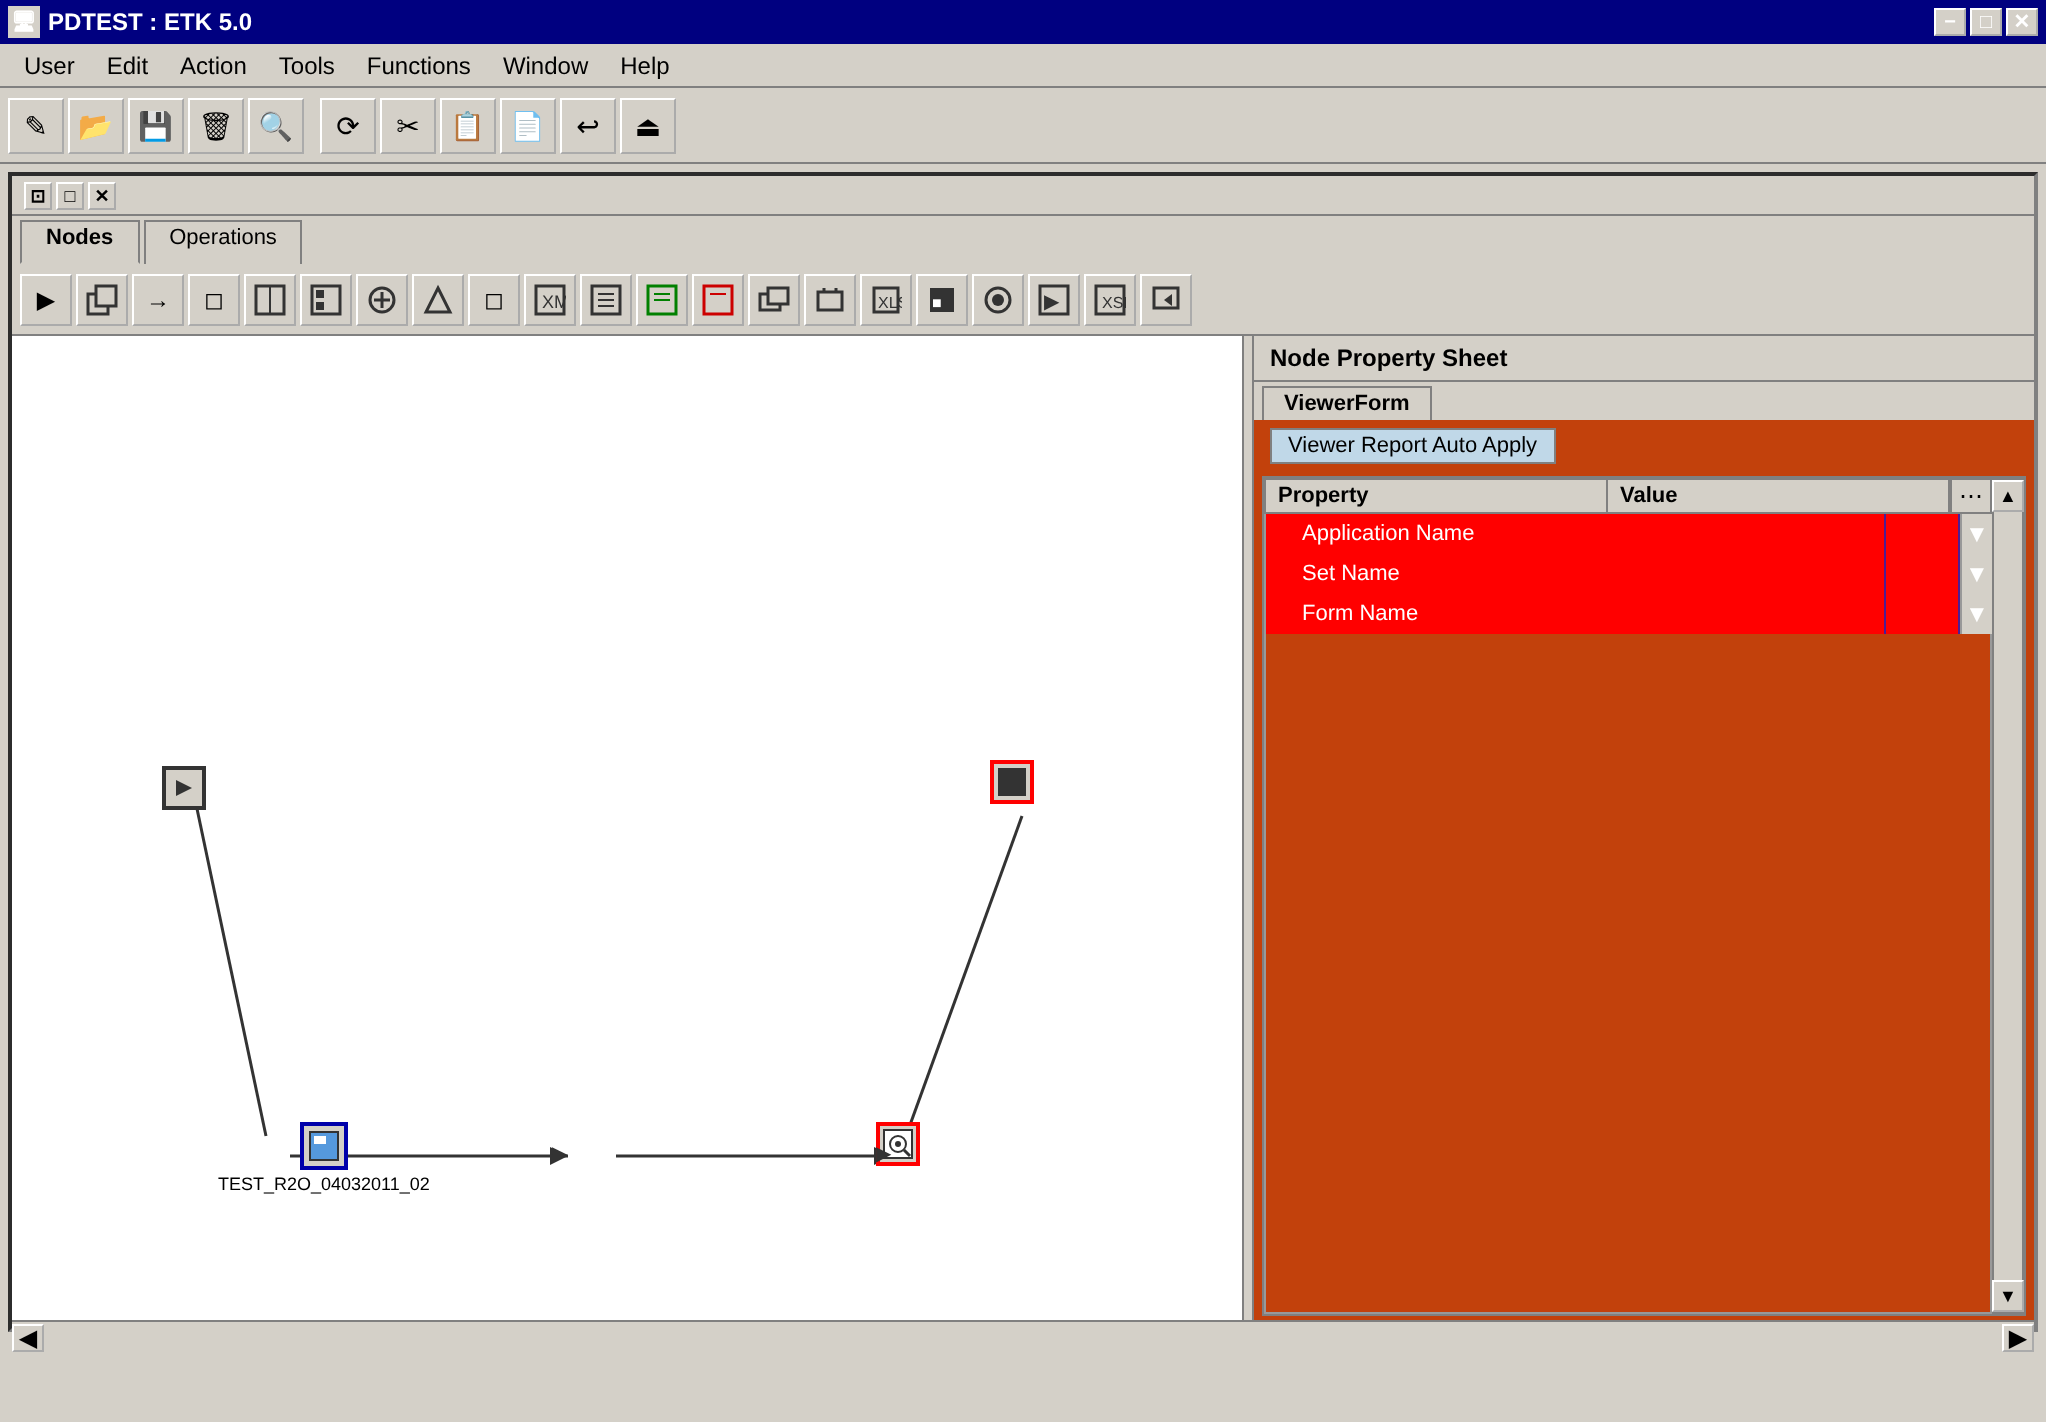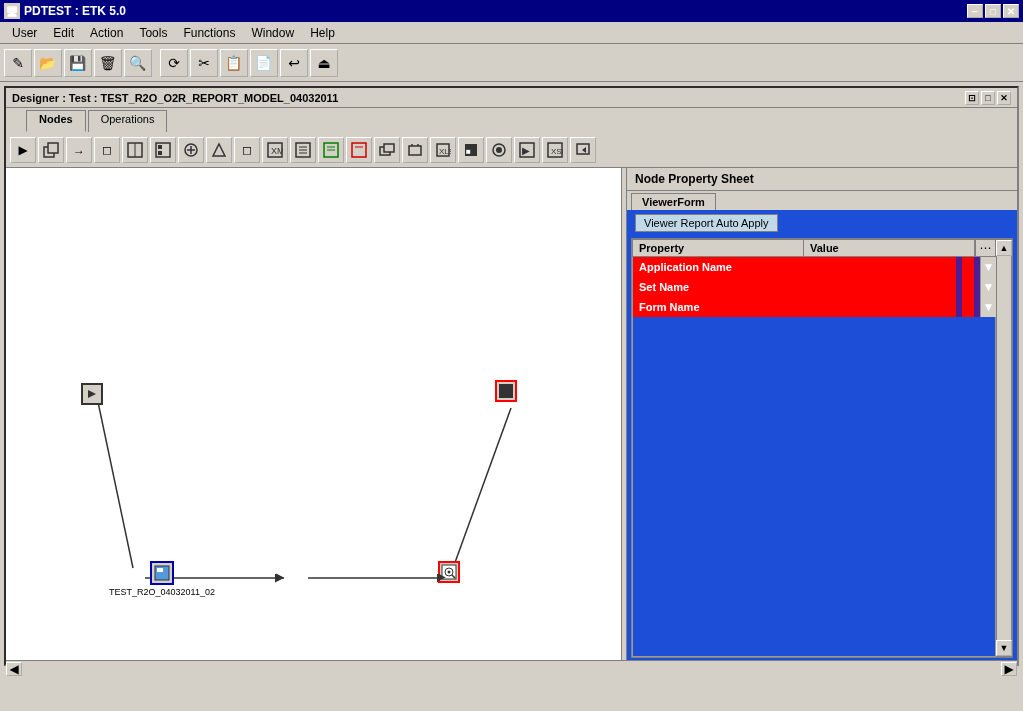--- a/index.html
+++ b/index.html
@@ -89,21 +89,21 @@
       background: #d4d0c8;
       border: 1px outset #fff;
       display: flex; align-items: center; justify-content: center;
       font-size: 9px;
       cursor: pointer;
     }
 
     
     #tabs-row {
       display: flex;
-      padding: 2px 20px 0;
+      padding: 2px 4px 0;
       background: #d4d0c8;
       height: 24px;
     }
     .tab {
       padding: 2px 12px;
       border: 1px solid #808080;
       border-bottom: none;
       background: #d4d0c8;
       cursor: pointer;
       font-size: 11px;
@@ -153,21 +153,21 @@
       width: 6px;
       background: #d4d0c8;
       cursor: ew-resize;
       border-left: 1px solid #808080;
       border-right: 1px solid #808080;
     }
 
     
     #property-panel {
       width: 390px;
-      background: #1d4ed8;
+      background: #c2410c;
       display: flex;
       flex-direction: column;
     }
     #property-title {
       background: #d4d0c8;
       padding: 4px 8px;
       font-weight: bold;
       font-size: 12px;
       border-bottom: 1px solid #808080;
     }
@@ -212,27 +212,26 @@
 
     .prop-row {
       display: flex;
       height: 20px;
     }
     .prop-row.red-required {
       background: red;
       color: white;
     }
     .prop-cell {
-      padding: 1px 6px;
-      font-size: 11px;
-      border-right: 6px solid #4c1d95;
+      padding: 1px 18px;
+      font-size: 11px;
+      border-right: 1px solid #4c1d95;
       display: flex;
       align-items: center;
       overflow: hidden;
-      font-weight: bold;
     }
     .prop-cell:first-child { flex: 1; border-left: 1px solid #999; }
     .prop-cell:last-child { flex: 1; border-right: 1px solid #999; }
 
     .prop-scrollbar {
       width: 16px;
       background: #d4d0c8;
       border: 1px solid #808080;
       display: flex;
       flex-direction: column;
@@ -336,21 +335,20 @@
   <div class="toolbar-btn">⟳</div>
   <div class="toolbar-btn">✂</div>
   <div class="toolbar-btn">📋</div>
   <div class="toolbar-btn">📄</div>
   <div class="toolbar-btn">↩</div>
   <div class="toolbar-btn">⏏</div>
 </div>
 
 <div id="designer">
   <div id="designer-title">
-    <span>Designer : Test : TEST_R2O_O2R_REPORT_MODEL_04032011</span>
     <div id="designer-title-btns">
       <div class="designer-title-btn">⊡</div>
       <div class="designer-title-btn">□</div>
       <div class="designer-title-btn">✕</div>
     </div>
   </div>
 
   <div id="tabs-row">
     <div class="tab active">Nodes</div>
     <div class="tab">Operations</div>

